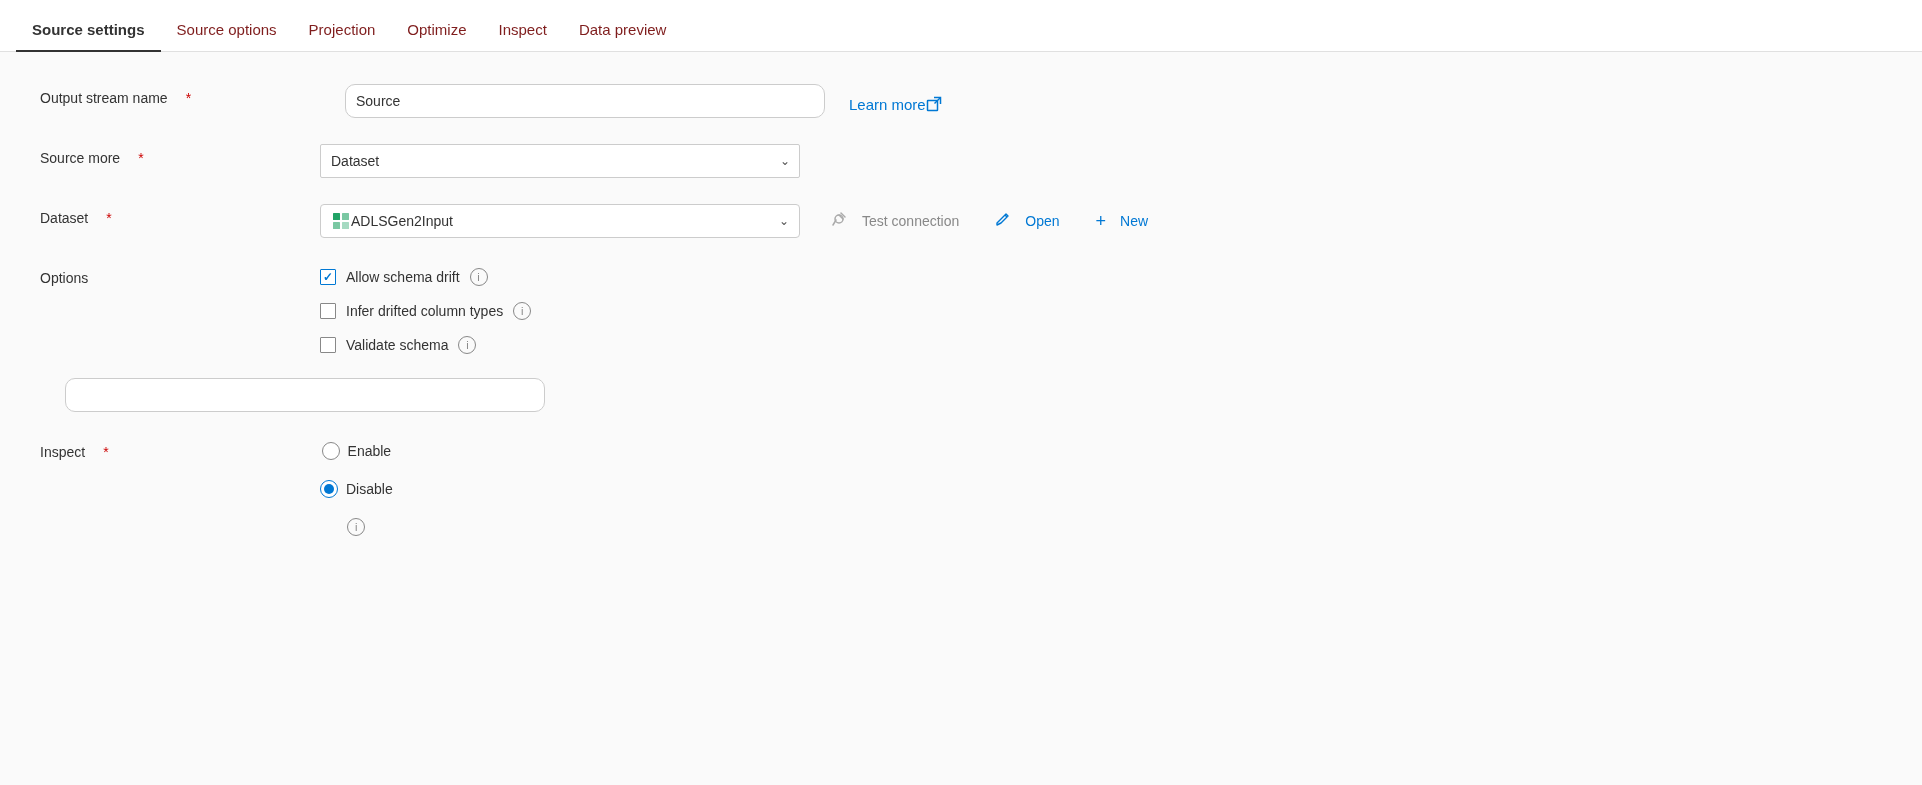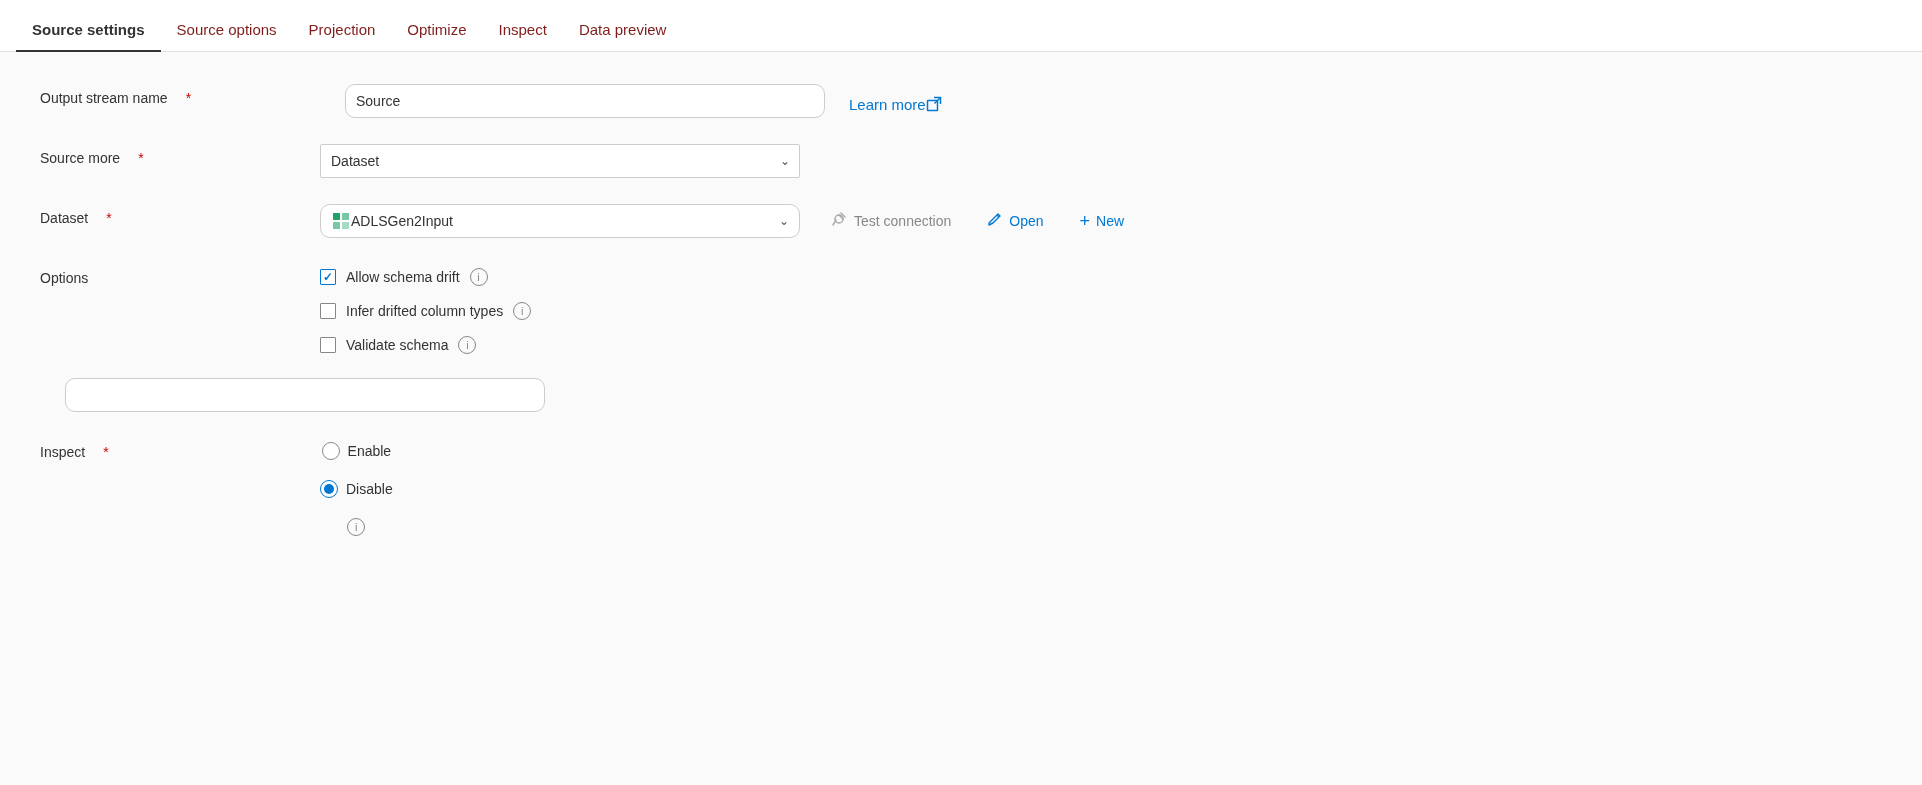--- a/index.html
+++ b/index.html
@@ -118,21 +118,21 @@
       font-size: 12px;
       color: #555;
     }
 
     
     .dataset-select-wrapper {
       position: relative;
       display: inline-flex;
       align-items: center;
       border: 1px solid #ccc;
-      border-radius: 10px;
+      border-radius: 4px;
       background: #fff;
       width: 480px;
       height: 34px;
       cursor: pointer;
       padding: 0 10px;
     }
     .dataset-name {
       flex: 1;
       font-size: 14px;
       color: #333;
@@ -152,21 +152,21 @@
       display: flex;
       align-items: center;
       text-decoration: none;
       margin-top: 6px;
     }
 
     
     .action-btn {
       display: flex;
       align-items: center;
-      gap: 6px;
+      gap: 14px;
       color: #888;
       font-size: 14px;
       cursor: pointer;
       padding: 4px 6px;
       border-radius: 2px;
     }
     .action-btn.active {
       color: #0078d4;
     }
     .action-btn .btn-icon {

